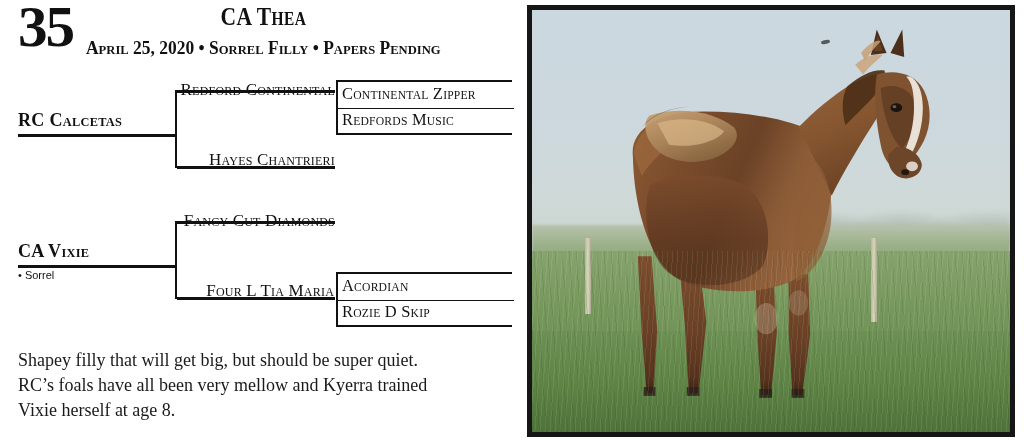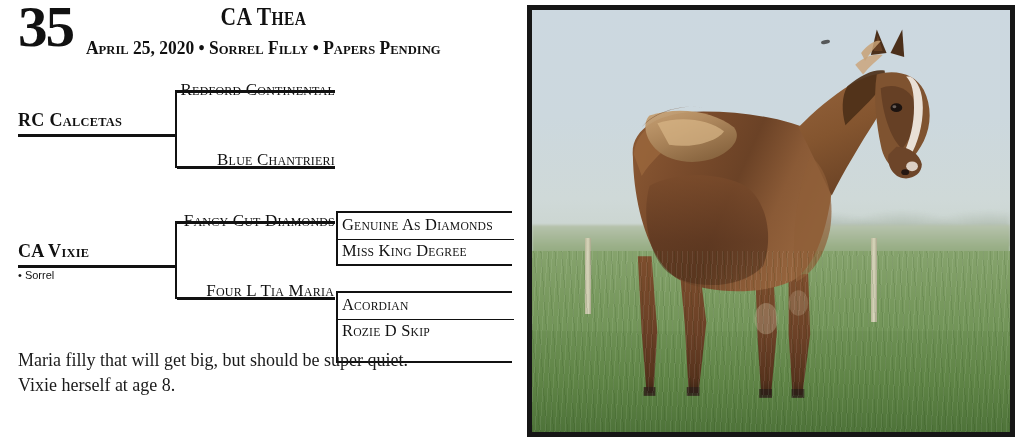--- a/index.html
+++ b/index.html
@@ -189,57 +189,58 @@
 
       <div class="gen1-name" style="top:43px;">RC Calcetas</div>
       <div class="gen1-rule" style="top:68px; width:159px;"></div>
 
       <div class="stem" style="left:18px; top:68px; width:159px;"></div>
       <div class="vbar" style="left:175px; top:24px; height:78px;"></div>
 
       <div class="gen2-name" style="left: 177px; top: 14px; width: 158px; text-align: right;">Redford Continental</div>
       <div class="stem" style="left:177px; top:24px; width:158px;"></div>
 
-      <div class="gen2-name" style="left: 177px; top: 84px; width: 158px; text-align: right;">Blue Chantrieri</div>
+      <div class="gen2-name" style="left: 177px; top: 84px; width: 158px; text-align: right;">Hayes Chantrieri</div>
       <div class="stem" style="left:177px; top:100px; width:158px;"></div>
 
+      <div class="gen3-box" style="top:14px; height:55px;">
+        <div class="gen3-name" style="top:2px;">Continental Zipper</div>
+        <div class="gen3-mid" style="top:26px;"></div>
+        <div class="gen3-name" style="top:28px;">Redfords Music</div>
+      </div>
 
     </div>
 
     <div class="half bot">
 
       <div class="gen1-name" style="top:40px;">CA Vixie</div>
       <div class="gen1-rule" style="top:65px; width:159px;"></div>
       <div class="gen1-note" style="top:69px;">• Sorrel</div>
 
       <div class="stem" style="left:18px; top:65px; width:159px;"></div>
       <div class="vbar" style="left:175px; top:21px; height:78px;"></div>
 
       <div class="gen2-name" style="left: 177px; top: 11px; width: 158px; text-align: right;">Fancy Cut Diamonds</div>
       <div class="stem" style="left:177px; top:21px; width:158px;"></div>
 
       <div class="gen2-name" style="left: 176px; top: 81px; width: 158px; text-align: right;">Four L Tia Maria</div>
       <div class="stem" style="left:177px; top:97px; width:158px;"></div>
 
-      <div class="gen3-box" style="top:11px; height:55px;">
-        <div class="gen3-name" style="top:2px;">Genuine As Diamonds</div>
-        <div class="gen3-mid" style="top:26px;"></div>
-        <div class="gen3-name" style="top:28px;">Miss King Degree</div>
-      </div>
-
-      <div class="gen3-box" style="top:91px; height:72px;padding-left:15px;">
+
+      <div class="gen3-box" style="top:72px; height:55px;padding-left:15px;">
         <div class="gen3-name" style="top:2px;">Acordian</div>
         <div class="gen3-mid" style="top:26px;"></div>
         <div class="gen3-name" style="top:28px;">Rozie D Skip</div>
       </div>
     </div>
   </div>
 
   <div id="notes">
-    <div>Maria filly that will get big, but should be super quiet.</div>
+    <div>Shapey filly that will get big, but should be super quiet.</div>
+    <div>RC’s foals have all been very mellow and Kyerra trained</div>
     <div>Vixie herself at age 8.</div>
   </div>
 </div>
 
 <div id="photo-frame">
   <div id="photo">
     <div class="sky"></div>
     <div class="treeline"></div>
     <div class="far-field"></div>
     <div class="mid-grass"></div>

